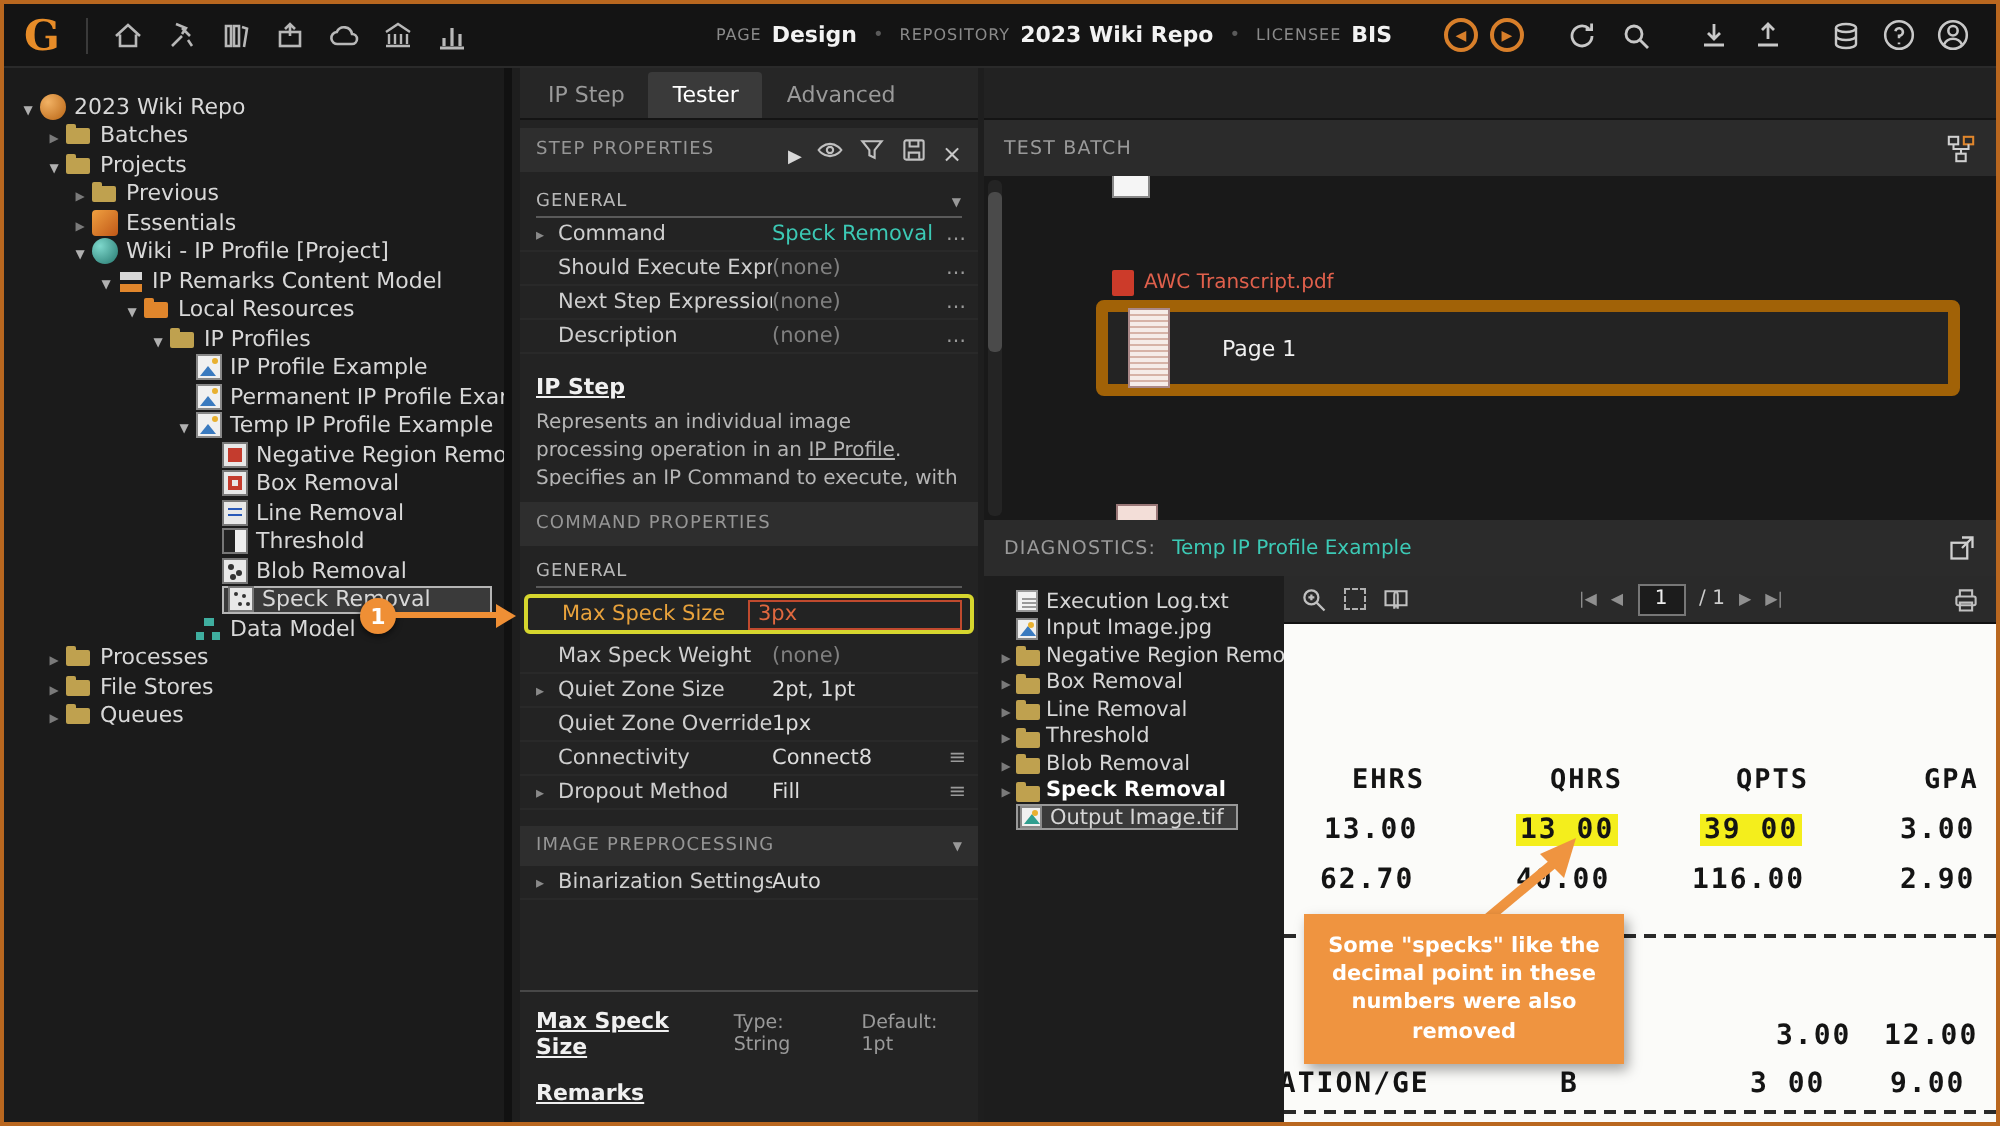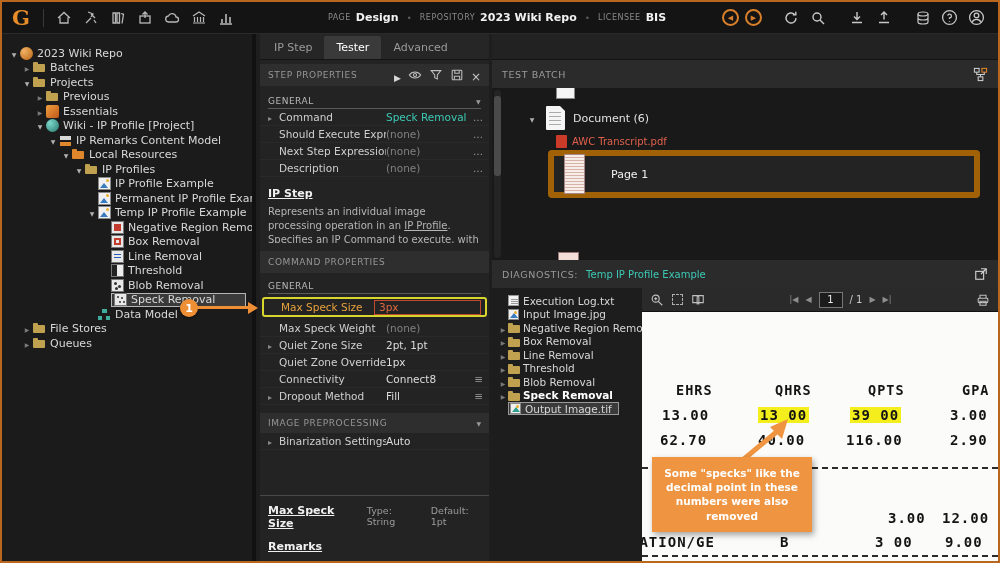--- a/index.html
+++ b/index.html
@@ -4,21 +4,21 @@
 <style>
 *{margin:0;padding:0;box-sizing:border-box}
 html,body{background:#000}
 .app{position:relative;width:1000px;height:563px;background:#1e1e1e;font-family:"DejaVu Sans",sans-serif;border:2px solid #b9671f;overflow:hidden;color:#d0d0d0}
 svg{display:block}
 
 .topbar{position:absolute;left:0;top:0;right:0;height:32px;background:#141414;display:flex;align-items:center;border-bottom:1px solid #2a2a2a;padding:0 8px}
 .logo{font-family:"DejaVu Serif",serif;font-weight:bold;font-size:21px;color:#e78c28;margin:0 6px 0 2px}
 .tb-sep{width:1px;height:18px;background:#3a3a3a;margin:0 7px}
 .tbi{width:23px;height:23px;display:flex;align-items:center;justify-content:center;margin:0 2px;color:#b8b8b8}
-.tb-meta{display:flex;align-items:center;margin-left:88px;white-space:nowrap}
+.tb-meta{display:flex;align-items:center;margin-left:118px;white-space:nowrap}
 .meta-label{font-size:8px;color:#8a8a8a;letter-spacing:.5px;margin-right:5px}
 .meta-value{font-size:11px;color:#f2f2f2;font-weight:bold}
 .meta-dot{color:#5a5a5a;font-size:9px;margin:0 8px}
 .tb-right{margin-left:auto;display:flex;align-items:center}
 .circ{width:17px;height:17px;border:2px solid #d87f2a;border-radius:50%;display:flex;align-items:center;justify-content:center;color:#d87f2a;font-size:7px;margin:0 3px}
 
 .tree{position:absolute;left:0;top:32px;width:254px;bottom:0;background:#1b1b1b;border-right:4px solid #111;padding-top:12px;overflow:hidden}
 .trow{display:flex;align-items:center;height:14.5px;font-size:11px;color:#d8d8d8;white-space:nowrap}
 .exp{width:12px;text-align:center;flex:none}
 .exp.closed::before{content:"▶";font-size:6px;color:#7a7a7a}
@@ -339,20 +339,25 @@
         </span>
       </div>
     <div class="trow" style="padding-left:84px">
         <span class="exp"></span>
         <span class="ic ic-dm"></span>
         <span class="tlabel">Data Model</span>
       </div>
     <div class="trow" style="padding-left:19px">
         <span class="exp closed"></span>
         <span class="ic ic-folder"></span>
+        <span class="tlabel">Processes</span>
+      </div>
+    <div class="trow" style="padding-left:19px">
+        <span class="exp closed"></span>
+        <span class="ic ic-folder"></span>
         <span class="tlabel">File Stores</span>
       </div>
     <div class="trow" style="padding-left:19px">
         <span class="exp closed"></span>
         <span class="ic ic-folder"></span>
         <span class="tlabel">Queues</span>
       </div>
   </div>
 
   <div class="mid">
@@ -523,25 +528,20 @@
             <rect x="5.5" y="10.5" width="5" height="4"></rect>
             <path d="M4 5.5V8h8V5.5M8 8v2.5"></path>
           </svg>
         </span>
     </div>
 
     <div class="tb-content">
       <div class="tb-scroll"></div>
       <div class="tb-thumbtrack"></div>
       <div class="tb-partial"></div>
-      <div class="tb-doc">
-        <span class="exp open"></span>
-        <span class="bigdoc"></span>
-        <span>Document (6)</span>
-      </div>
       <div class="tb-file">
         <span class="ic ic-pdf sm"></span>
         <span>AWC Transcript.pdf</span>
       </div>
       <div class="page-sel">
         <span class="thumb"></span>
         <span class="page-label">Page 1</span>
       </div>
       <div class="partial-bottom"></div>
     </div>

